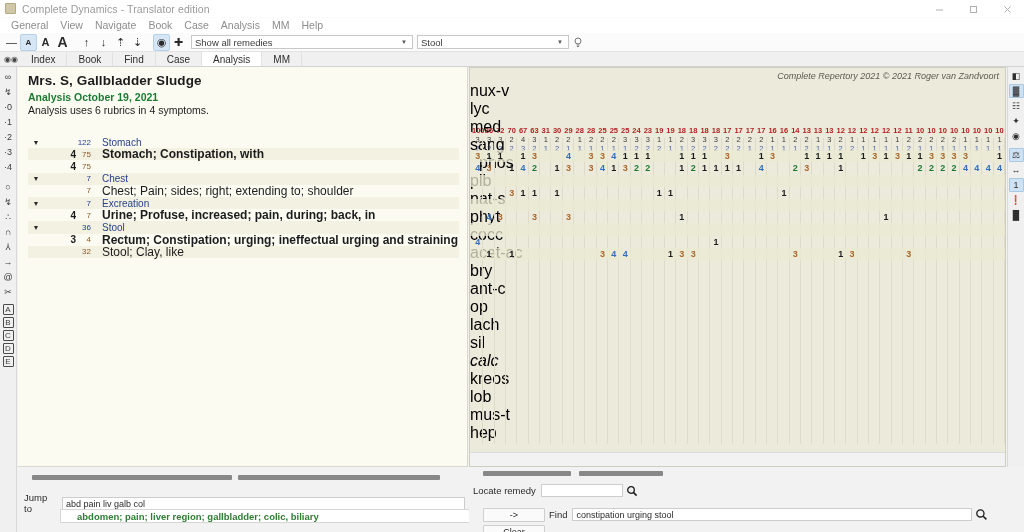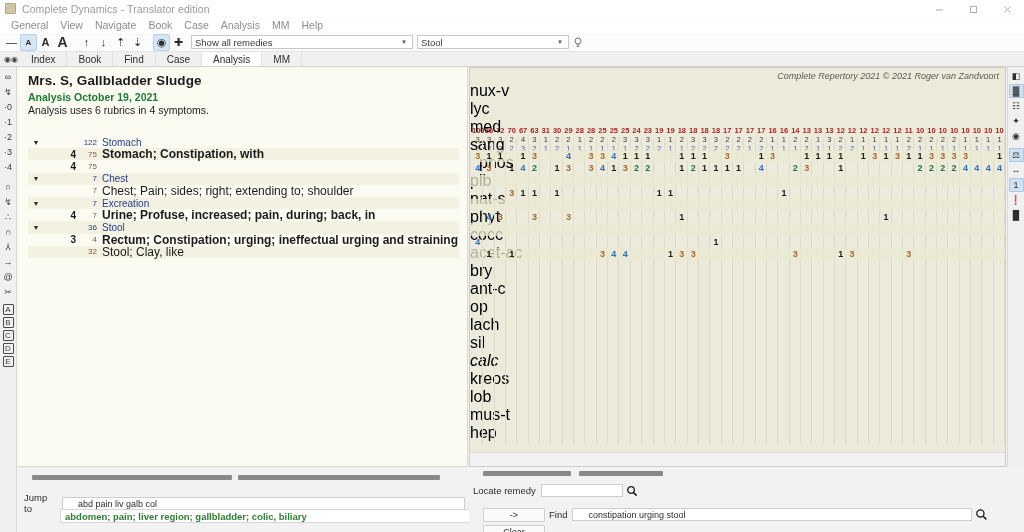--- a/index.html
+++ b/index.html
@@ -115,21 +115,21 @@
   .doc-inner { padding: 6px 8px 0 10px; }
   .doc-title { font-size: 13.5px; font-weight: 700; color: #1c1c1c; letter-spacing: .1px; }
   .doc-sub { font-size: 10.5px; font-weight: 700; color: #1d7a33; margin-top: 3px; }
   .doc-note { font-size: 10.5px; color: #1c1c1c; margin-top: 1px; }
 
   .rows { margin-top: 20px; }
   .grow { height: 12.2px; display: flex; align-items: center; font-size: 10px; white-space: nowrap; }
   .grow.alt { background: #f2f1e2; }
   .g-tri { width: 16px; text-align: center; font-size: 7px; color: #2b2b2b; flex: 0 0 auto; }
   .g-c1 { width: 32px; text-align: right; flex: 0 0 auto; font-weight: 700; color: #1c1c1c; font-size: 10px; }
-  .g-c2 { width: 26px; text-align: right; padding-right: 5px; flex: 0 0 auto; font-size: 8px; color: #8a5a2b; }
+  .g-c2 { width: 26px; text-align: right; padding-right: 11px; flex: 0 0 auto; font-size: 8px; color: #8a5a2b; }
   .g-label { flex: 1 1 auto; overflow: hidden; }
   .g-label.grp { color: #29418c; font-size: 10px; }
   .g-label.rub { color: #1c1c1c; font-weight: 700; font-size: 12px; }
   .g-label.rub.norm { font-weight: 400; }
   .g-c2.blue { color: #29418c; }
 
   
   .gridpane {
     position: absolute; left: 469px; right: 18px; top: 0; bottom: 65px;
     background: #eceadb; border: 1px solid #cfcdbe; overflow: hidden;
@@ -167,29 +167,29 @@
 
   
   .bottomleft {
     position: absolute; left: 18px; width: 450px; bottom: 0; height: 65px;
     background: #f2f2f2;
   }
   .jump-row { position: absolute; left: 6px; top: 25px; display: flex; align-items: center; }
   .lbl { font-size: 9.5px; color: #2b2b2b; margin-right: 5px; }
   .tinput {
     height: 13px; background: #fff; border: 1px solid #cdcdcd;
-    font-size: 9px; color: #2b2b2b; padding: 0 15px; line-height: 13px;
+    font-size: 9px; color: #2b2b2b; padding: 0 3px; line-height: 13px;
     white-space: nowrap; overflow: hidden;
   }
   .magnifier { width: 13px; height: 13px; display: flex; align-items: center; justify-content: center; margin-left: 3px; }
   .resultbox {
     position: absolute; left: 42px; top: 42px; width: 432px; height: 14px;
     background: #fff; border: 1px solid #d6d6d6;
     font-size: 9.5px; font-weight: 700; color: #2e7d32;
-    line-height: 14px; padding-left: 4px; overflow: hidden; white-space: nowrap;
+    line-height: 14px; padding-left: 16px; overflow: hidden; white-space: nowrap;
   }
 
   .bottomright {
     position: absolute; left: 469px; right: 0; bottom: 0; height: 65px; background: #f2f2f2;
   }
   .locate-row { position: absolute; left: 4px; top: 17px; display: flex; align-items: center; }
   .stdcombo {
     height: 14px; border: 1px solid #cdcdcd; background: #fff; margin-left: 4px;
     display: flex; align-items: center; font-size: 9.5px; color: #2b2b2b;
     padding: 0 3px; width: 375px;

